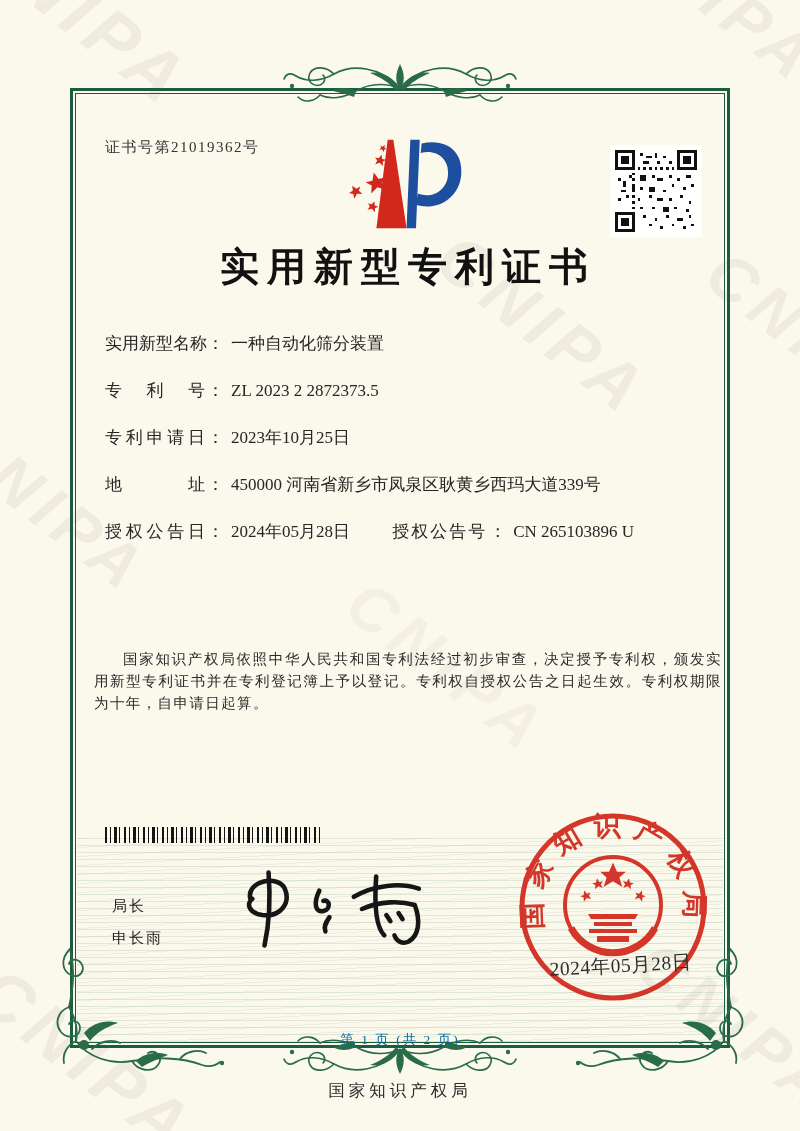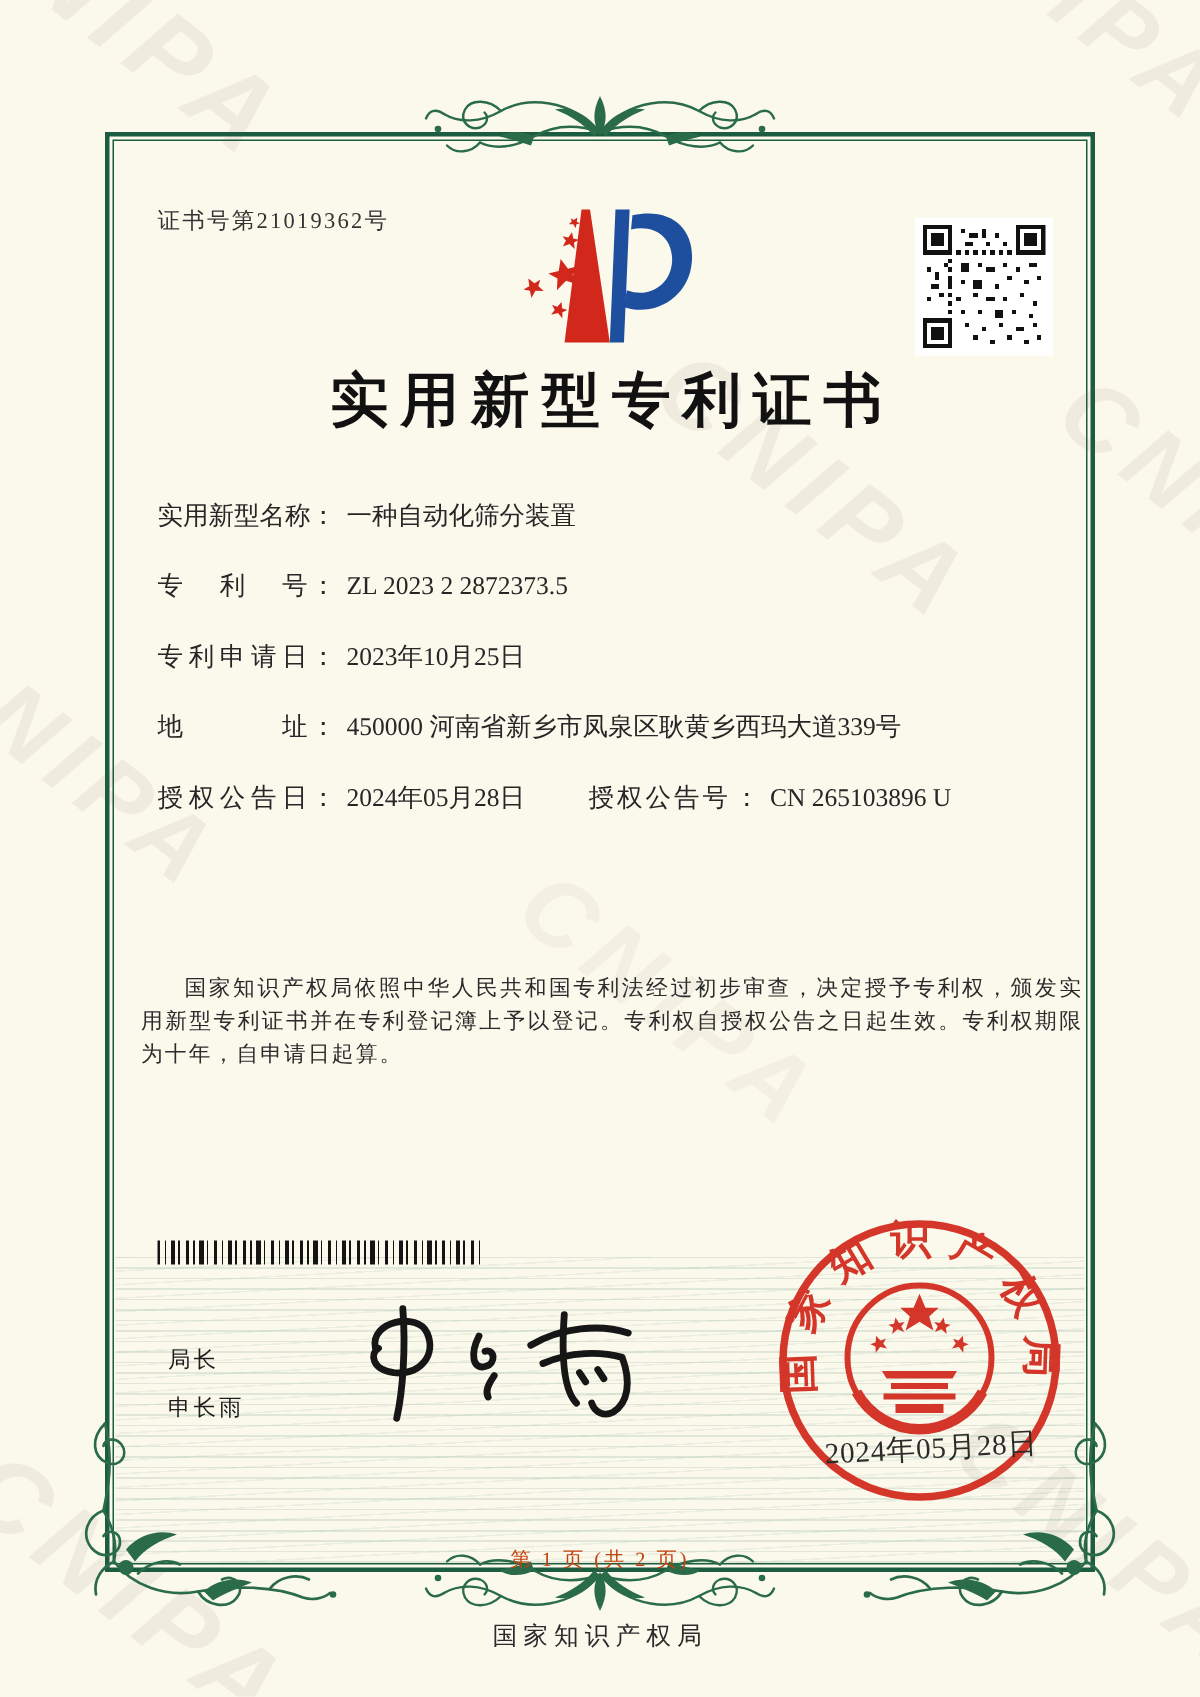--- a/index.html
+++ b/index.html
@@ -63,21 +63,21 @@
       #141414 9px 12px, transparent 12px 14px,
       #141414 14px 15px, transparent 15px 19px);
   }
   .signer-title{position:absolute;left:112px;top:897px;z-index:3;
     font-family:"Liberation Sans","DejaVu Sans",sans-serif;font-size:15px;letter-spacing:2px;color:#1d1d1d;text-align:right;}
   .signer-name{position:absolute;left:112px;top:929px;z-index:3;
     font-family:"Liberation Sans","DejaVu Sans",sans-serif;font-size:15px;letter-spacing:2px;color:#1d1d1d;}
   .signature{position:absolute;left:232px;top:868px;width:198px;height:82px;z-index:3;}
   .seal{position:absolute;left:516px;top:810px;width:194px;height:194px;z-index:3;opacity:.93;}
   .page-indicator{position:absolute;left:0;right:0;top:1031px;z-index:3;text-align:center;
-    font-size:13.5px;letter-spacing:2px;color:#c2410c;}
+    font-size:13.5px;letter-spacing:2px;color:#0369a1;}
   .footer-note{position:absolute;left:0;right:0;top:1080px;z-index:3;text-align:center;
     font-size:16.5px;letter-spacing:4px;color:#2b2b2b;}
 </style>
 </head>
 <body>
 
 <svg width="0" height="0" style="position:absolute" aria-hidden="true">
   <defs>
     <path id="star5" d="M0,-10 L2.94,-3.09 L9.51,-3.09 L4.76,1.18 L6.88,8.09 L0,3.82 L-6.88,8.09 L-4.76,1.18 L-9.51,-3.09 L-2.94,-3.09 Z"></path>
     <symbol id="flourish" viewBox="0 0 244 60">

